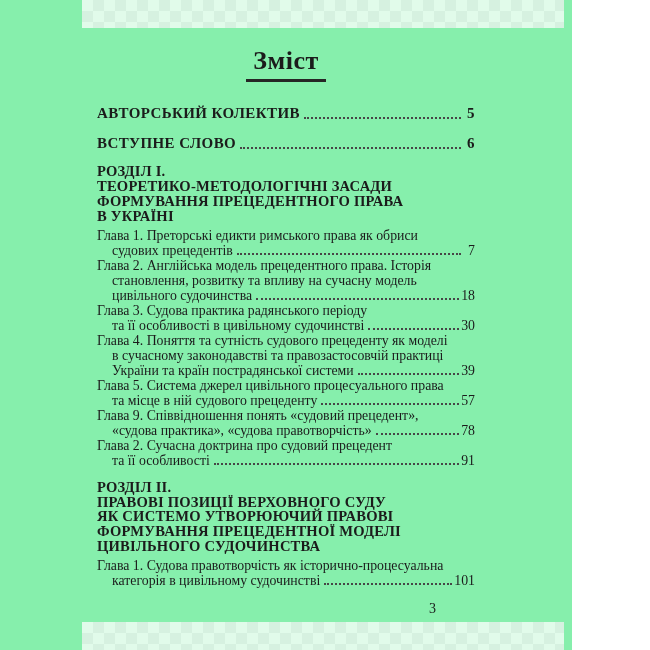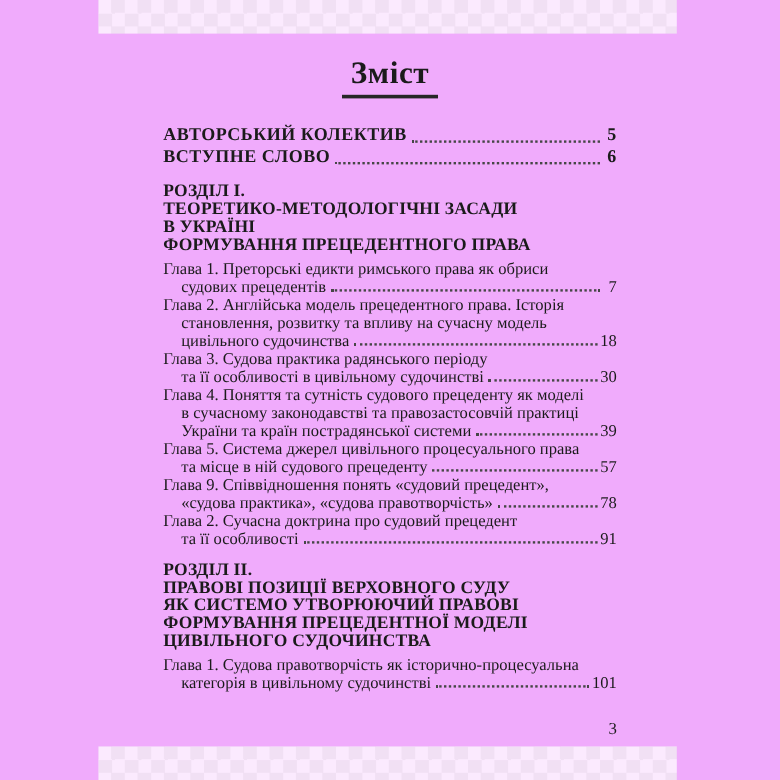--- a/index.html
+++ b/index.html
@@ -1,19 +1,19 @@
 <!DOCTYPE html>
 <html><head>
 <meta charset="utf-8">
 <style>
   html,body{margin:0;padding:0;background:#ffffff;}
   .page{
     position:relative;
-    width:650px;height:650px;
-    background:#f0abfc;
+    width:572px;height:650px;
+    background:#86efac;
     font-family:"Liberation Serif","DejaVu Serif",serif;
     color:#1b1b1b;
     overflow:hidden;
   }
   
   .noise{
     position:absolute;left:82px;width:482px;height:28px;
     background:repeating-conic-gradient(#f1f1f1 0% 25%, #ffffff 0% 50%) 0 0/22px 22px;
     opacity:.75;pointer-events:none;
   }
@@ -28,20 +28,21 @@
     padding:0 7px 3px 7px;
   }
 
   .content{width:378px;margin:0 auto;position:relative;}
 
   .front{margin-top:22px;}
   .front-row{
     display:flex;align-items:baseline;
     font-weight:700;font-size:15px;letter-spacing:.4px;line-height:18px;
     white-space:nowrap;
+    margin-top:12px;
   }
   .front-row + .front-row{}
 
   .section-heading{
     margin:12px 0 4px 0;
     text-align:left;font-weight:700;
     font-size:14.6px;line-height:14.9px;letter-spacing:.2px;
   }
 
   .entry{font-size:13.8px;line-height:15px;}
@@ -83,22 +84,22 @@
         <div class="front-row">
           <span class="line-text">ВСТУПНЕ СЛОВО</span>
           <span class="leader"></span>
           <span class="pagenum">6</span>
         </div>
       </div>
     <div id="sections">
         <div class="section-heading">
           <div class="heading-line">РОЗДІЛ І.</div>
           <div class="heading-line">ТЕОРЕТИКО-МЕТОДОЛОГІЧНІ ЗАСАДИ</div>
+          <div class="heading-line">ФОРМУВАННЯ ПРЕЦЕДЕНТНОГО ПРАВА</div>
           <div class="heading-line">В УКРАЇНІ</div>
-          <div class="heading-line">ФОРМУВАННЯ ПРЕЦЕДЕНТНОГО ПРАВА</div>
         </div>
         <div class="entry">
           <div class="line">Глава 1. Преторські едикти римського права як обриси</div>
           <div class="line cont lead-row">
             <span class="line-text">судових прецедентів</span>
             <span class="leader"></span>
             <span class="pagenum">7</span>
           </div>
         </div>
         <div class="entry">

